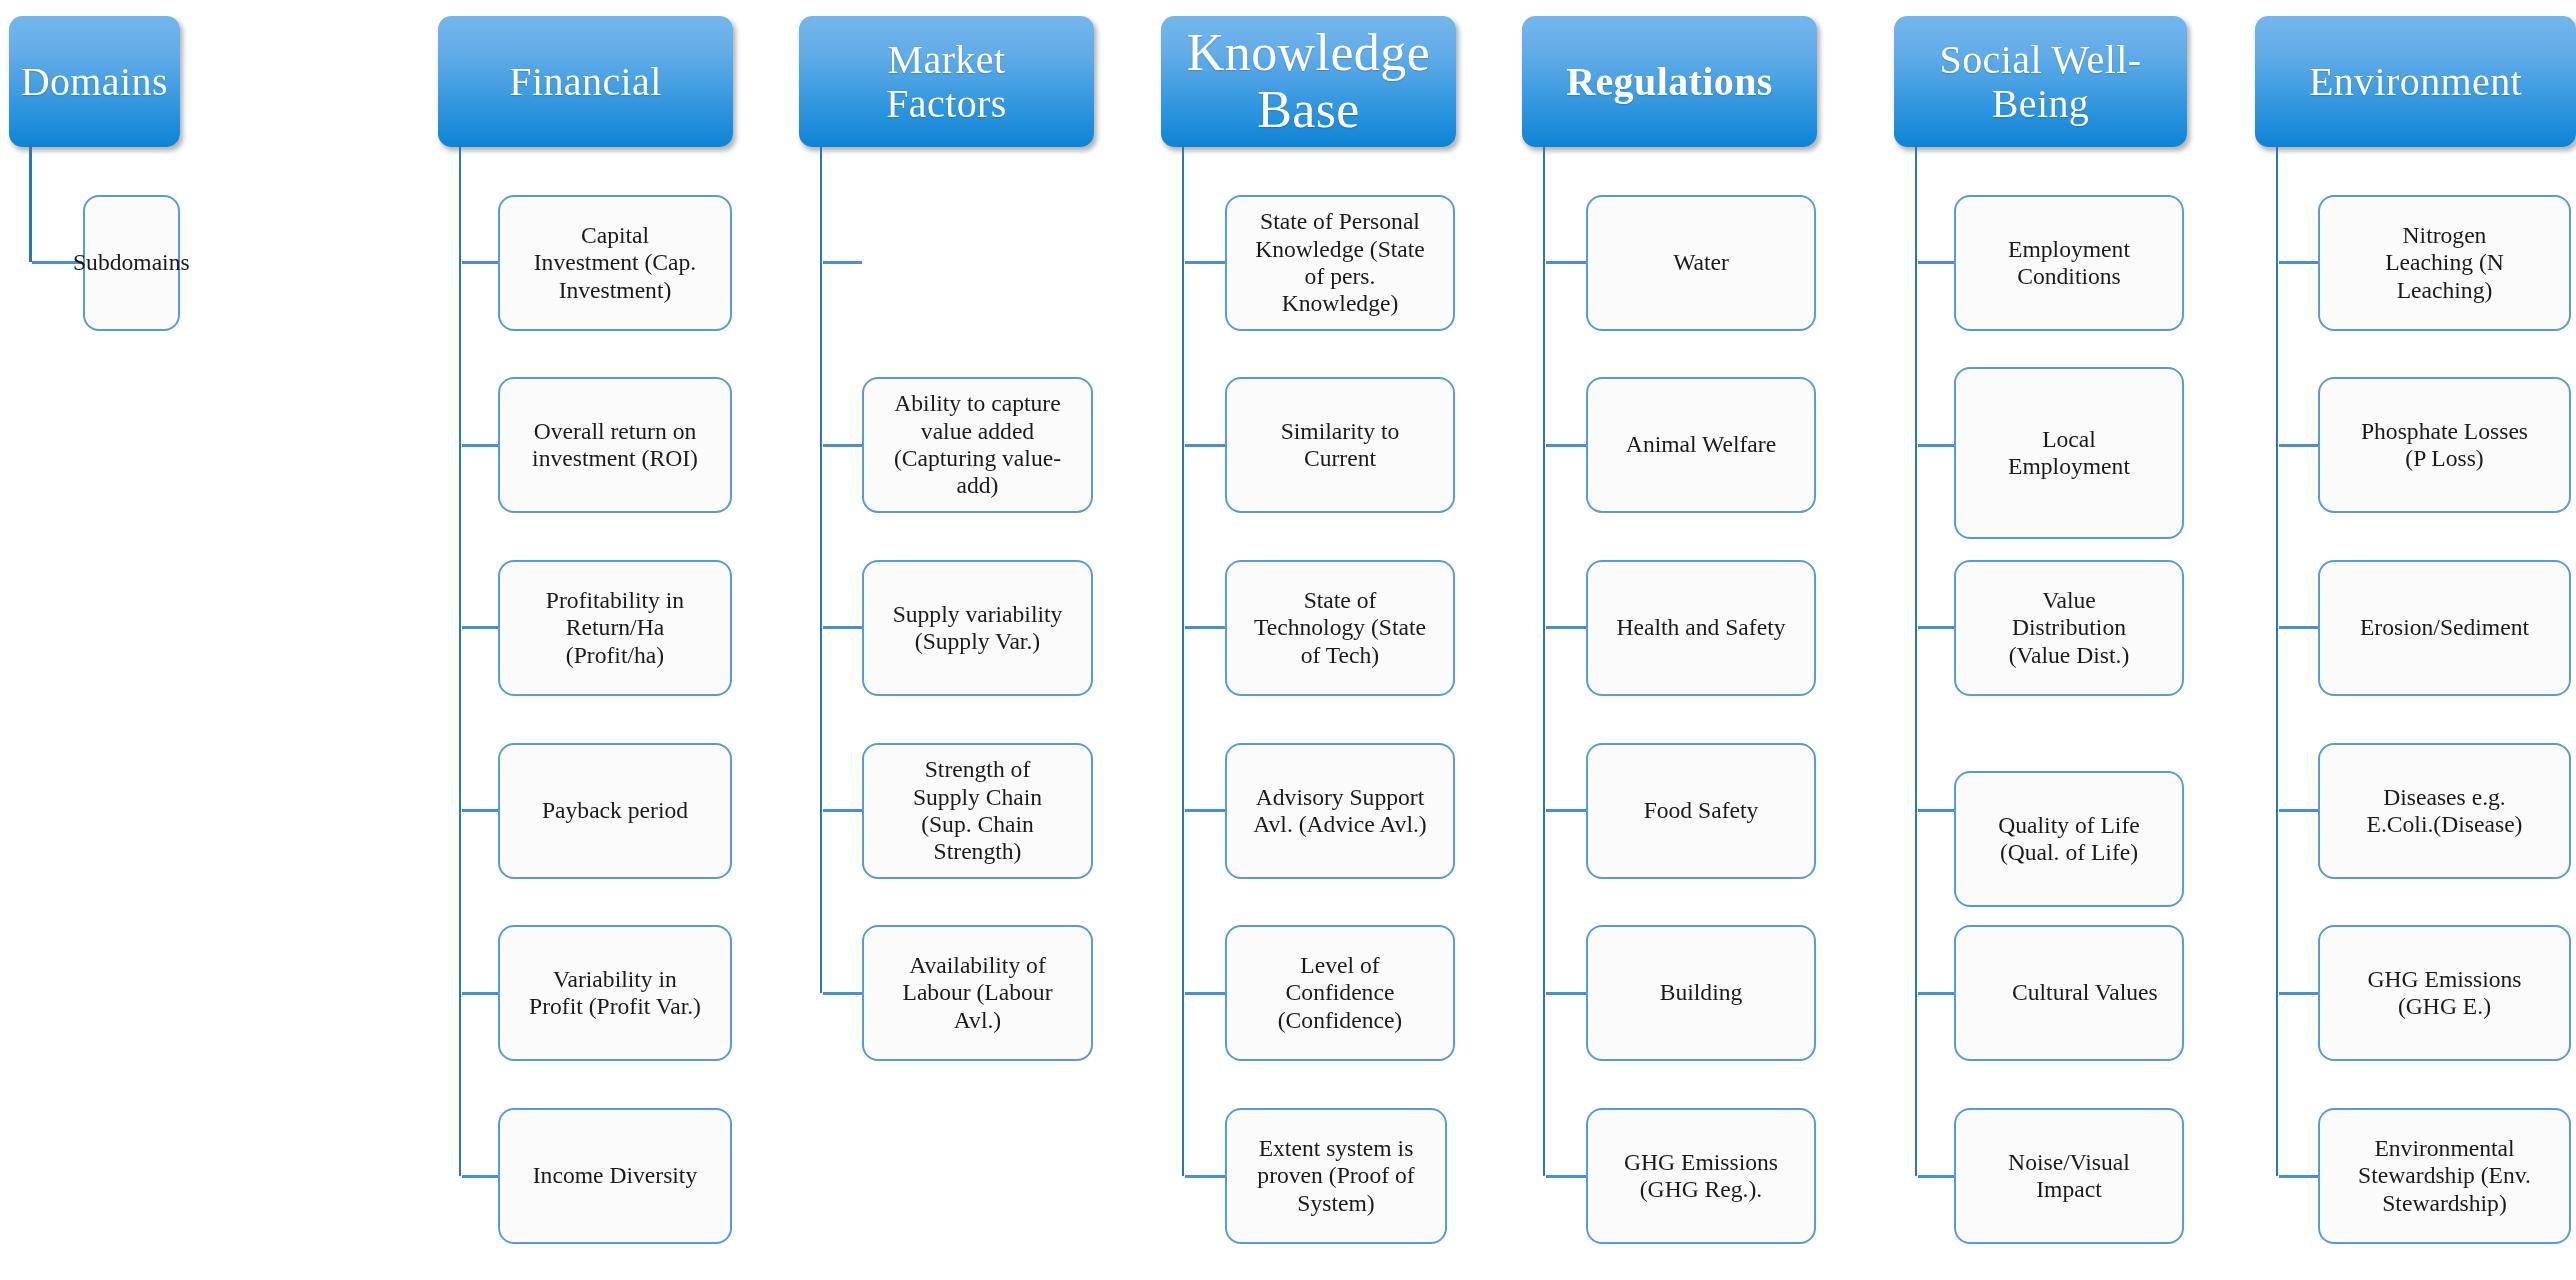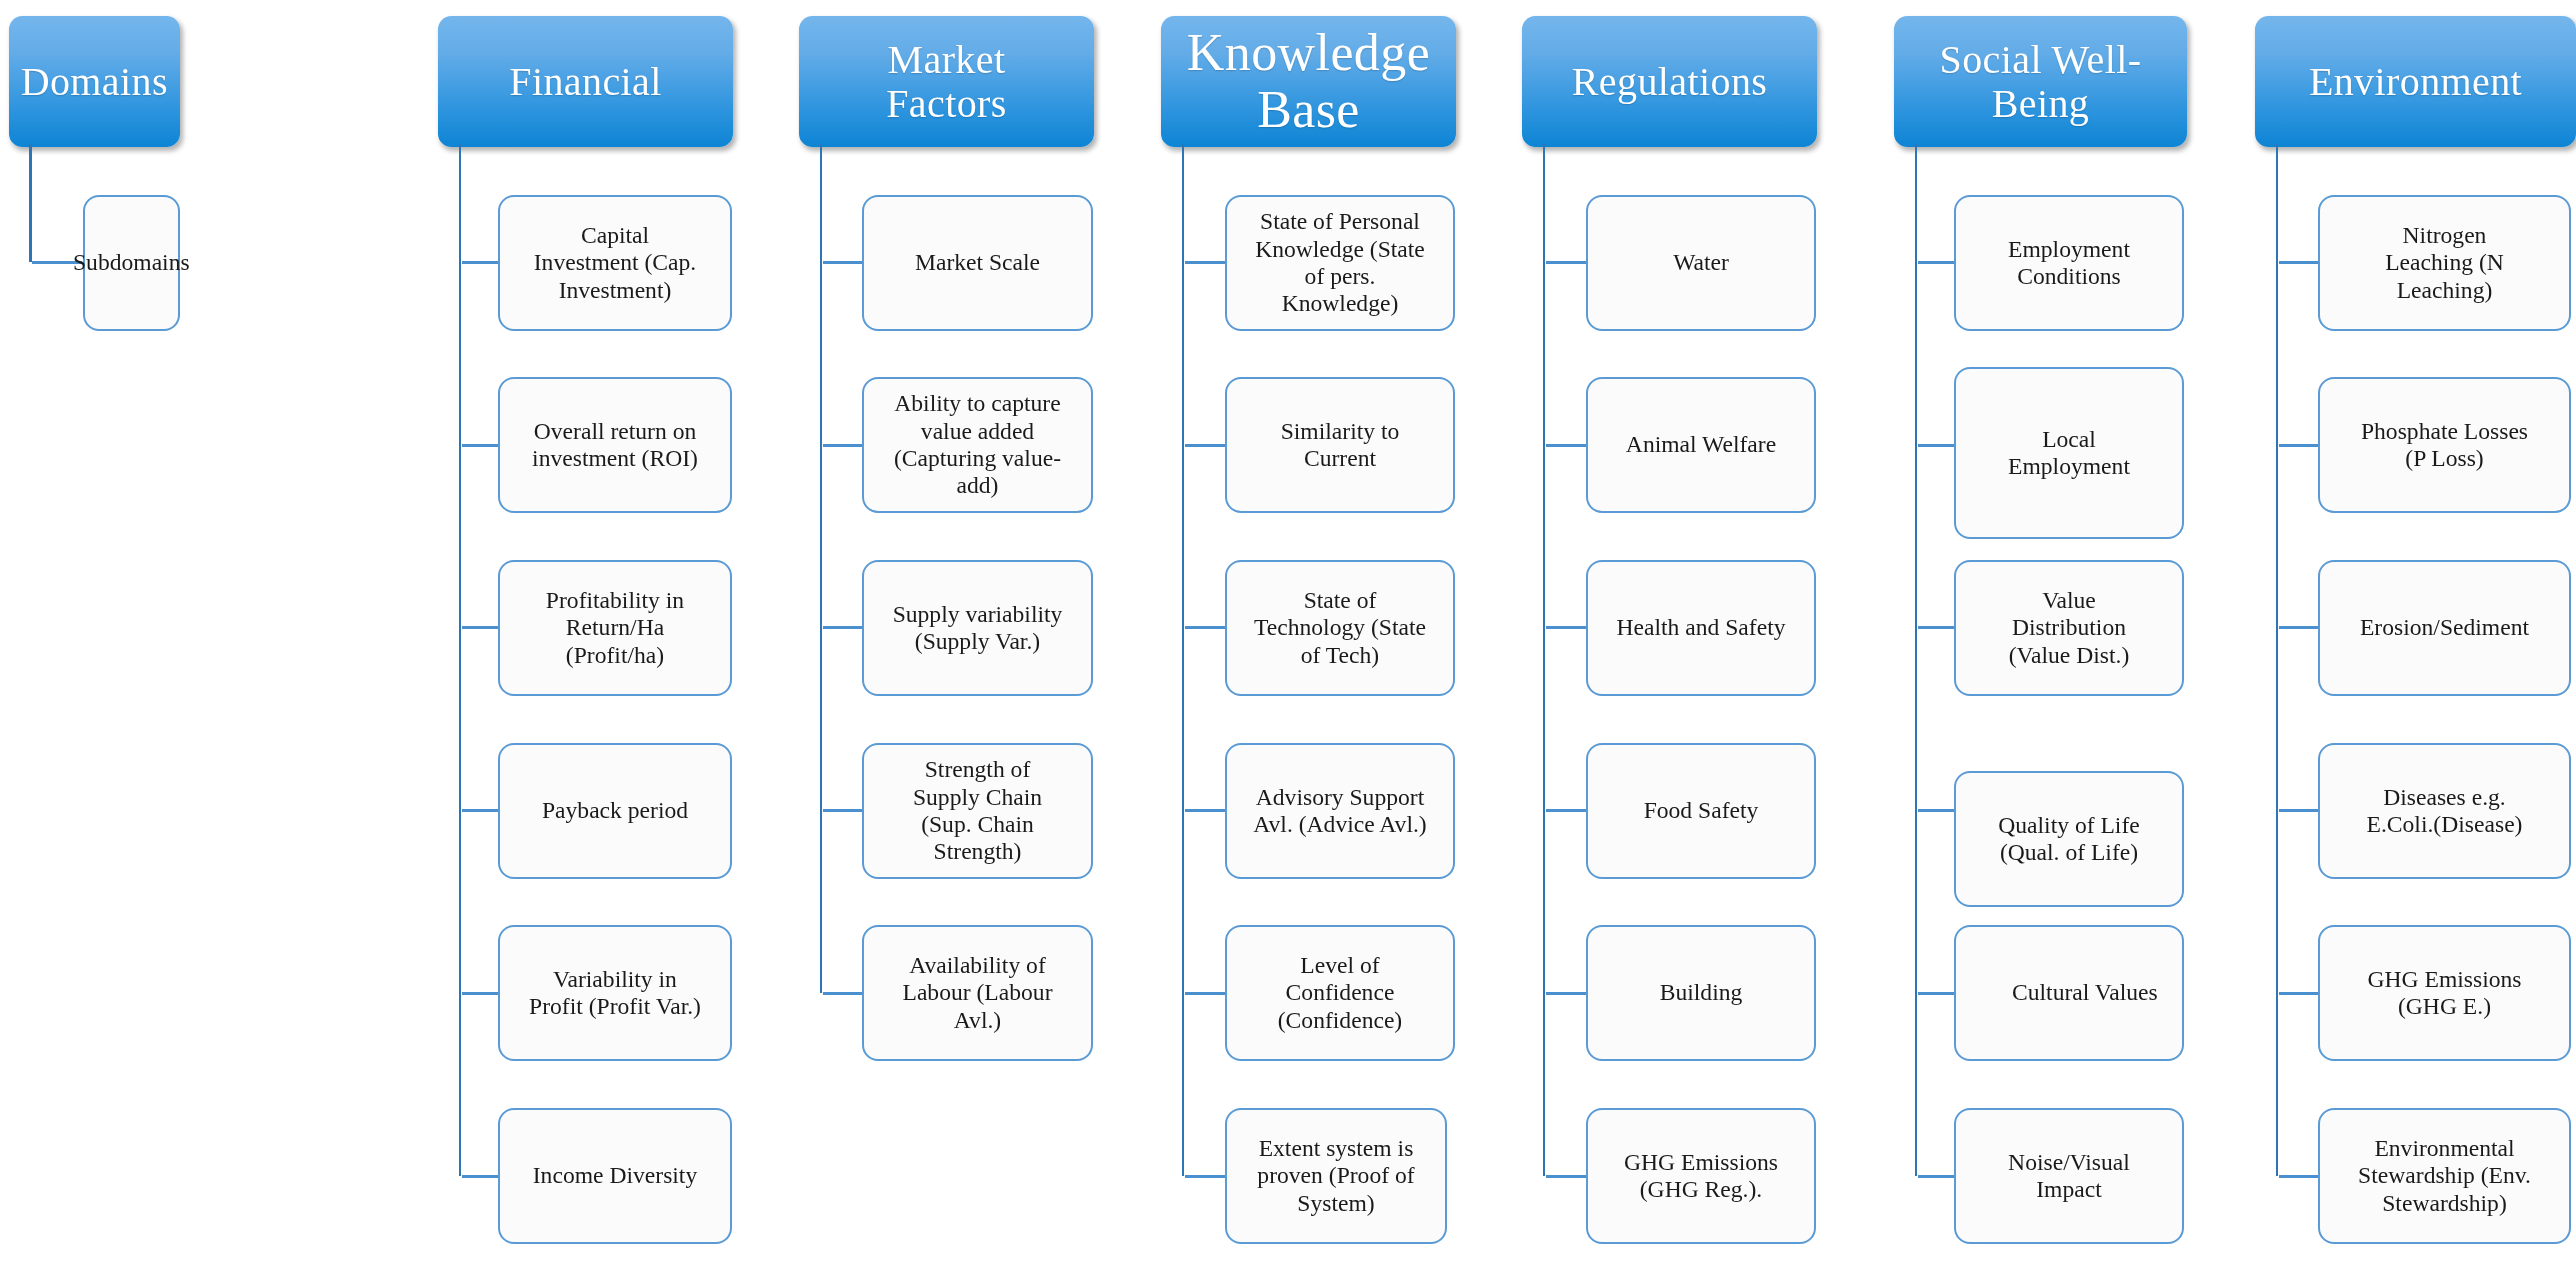--- a/index.html
+++ b/index.html
@@ -108,21 +108,20 @@
       <div class="stub" style="left: 23.6px; top: 261px; width: 50px;"></div>
       <div class="sub-box" style="left: 74px; top: 195px; width: 97px; height: 136px;"><span>Subdomains</span></div>
     </div>
     <div class="column" style="left: 799px; width: 295px;">
       <div class="header-box" style="width: 295px; font-size: 40px;">
         <span style="white-space: pre-line;">Market
 Factors</span>
       </div>
       <div class="rail" style="left: 20.6px; top: 144px; height: 849px;"></div>
       <div class="stub" style="left: 23.6px; top: 261px; width: 39px;"></div>
-      <div class="sub-box" style="left: 63px; top: 195px; width: 231px; height: 136px;"><span>Market Scale</span></div>
       <div class="stub" style="left: 23.6px; top: 444px; width: 39px;"></div>
       <div class="sub-box" style="left: 63px; top: 377px; width: 231px; height: 136px;"><span>Ability to capture
 value added
 (Capturing value-
 add)</span></div>
       <div class="stub" style="left: 23.6px; top: 626px; width: 39px;"></div>
       <div class="sub-box" style="left: 63px; top: 560px; width: 231px; height: 136px;"><span>Supply variability
 (Supply Var.)</span></div>
       <div class="stub" style="left: 23.6px; top: 809px; width: 39px;"></div>
       <div class="sub-box" style="left: 63px; top: 743px; width: 231px; height: 136px;"><span>Strength of
@@ -158,21 +157,21 @@
       <div class="stub" style="left: 23.6px; top: 992px; width: 41px;"></div>
       <div class="sub-box" style="left: 64px; top: 925px; width: 230px; height: 136px;"><span>Level of
 Confidence
 (Confidence)</span></div>
       <div class="stub" style="left: 23.6px; top: 1175px; width: 41px;"></div>
       <div class="sub-box" style="left: 64px; top: 1108px; width: 222px; height: 136px;"><span>Extent system is
 proven (Proof of
 System)</span></div>
     </div>
     <div class="column" style="left: 1522px; width: 295px;">
-      <div class="header-box" style="width: 295px; font-size: 40px;">
+      <div class="header-box" style="width: 295px; font-size: 40px; font-weight: bold;">
         <span style="white-space: pre-line;">Regulations</span>
       </div>
       <div class="rail" style="left: 20.6px; top: 144px; height: 1032px;"></div>
       <div class="stub" style="left: 23.6px; top: 261px; width: 41px;"></div>
       <div class="sub-box" style="left: 64px; top: 195px; width: 230px; height: 136px;"><span>Water</span></div>
       <div class="stub" style="left: 23.6px; top: 444px; width: 41px;"></div>
       <div class="sub-box" style="left: 64px; top: 377px; width: 230px; height: 136px;"><span>Animal Welfare</span></div>
       <div class="stub" style="left: 23.6px; top: 626px; width: 41px;"></div>
       <div class="sub-box" style="left: 64px; top: 560px; width: 230px; height: 136px;"><span>Health and Safety</span></div>
       <div class="stub" style="left: 23.6px; top: 809px; width: 41px;"></div>

